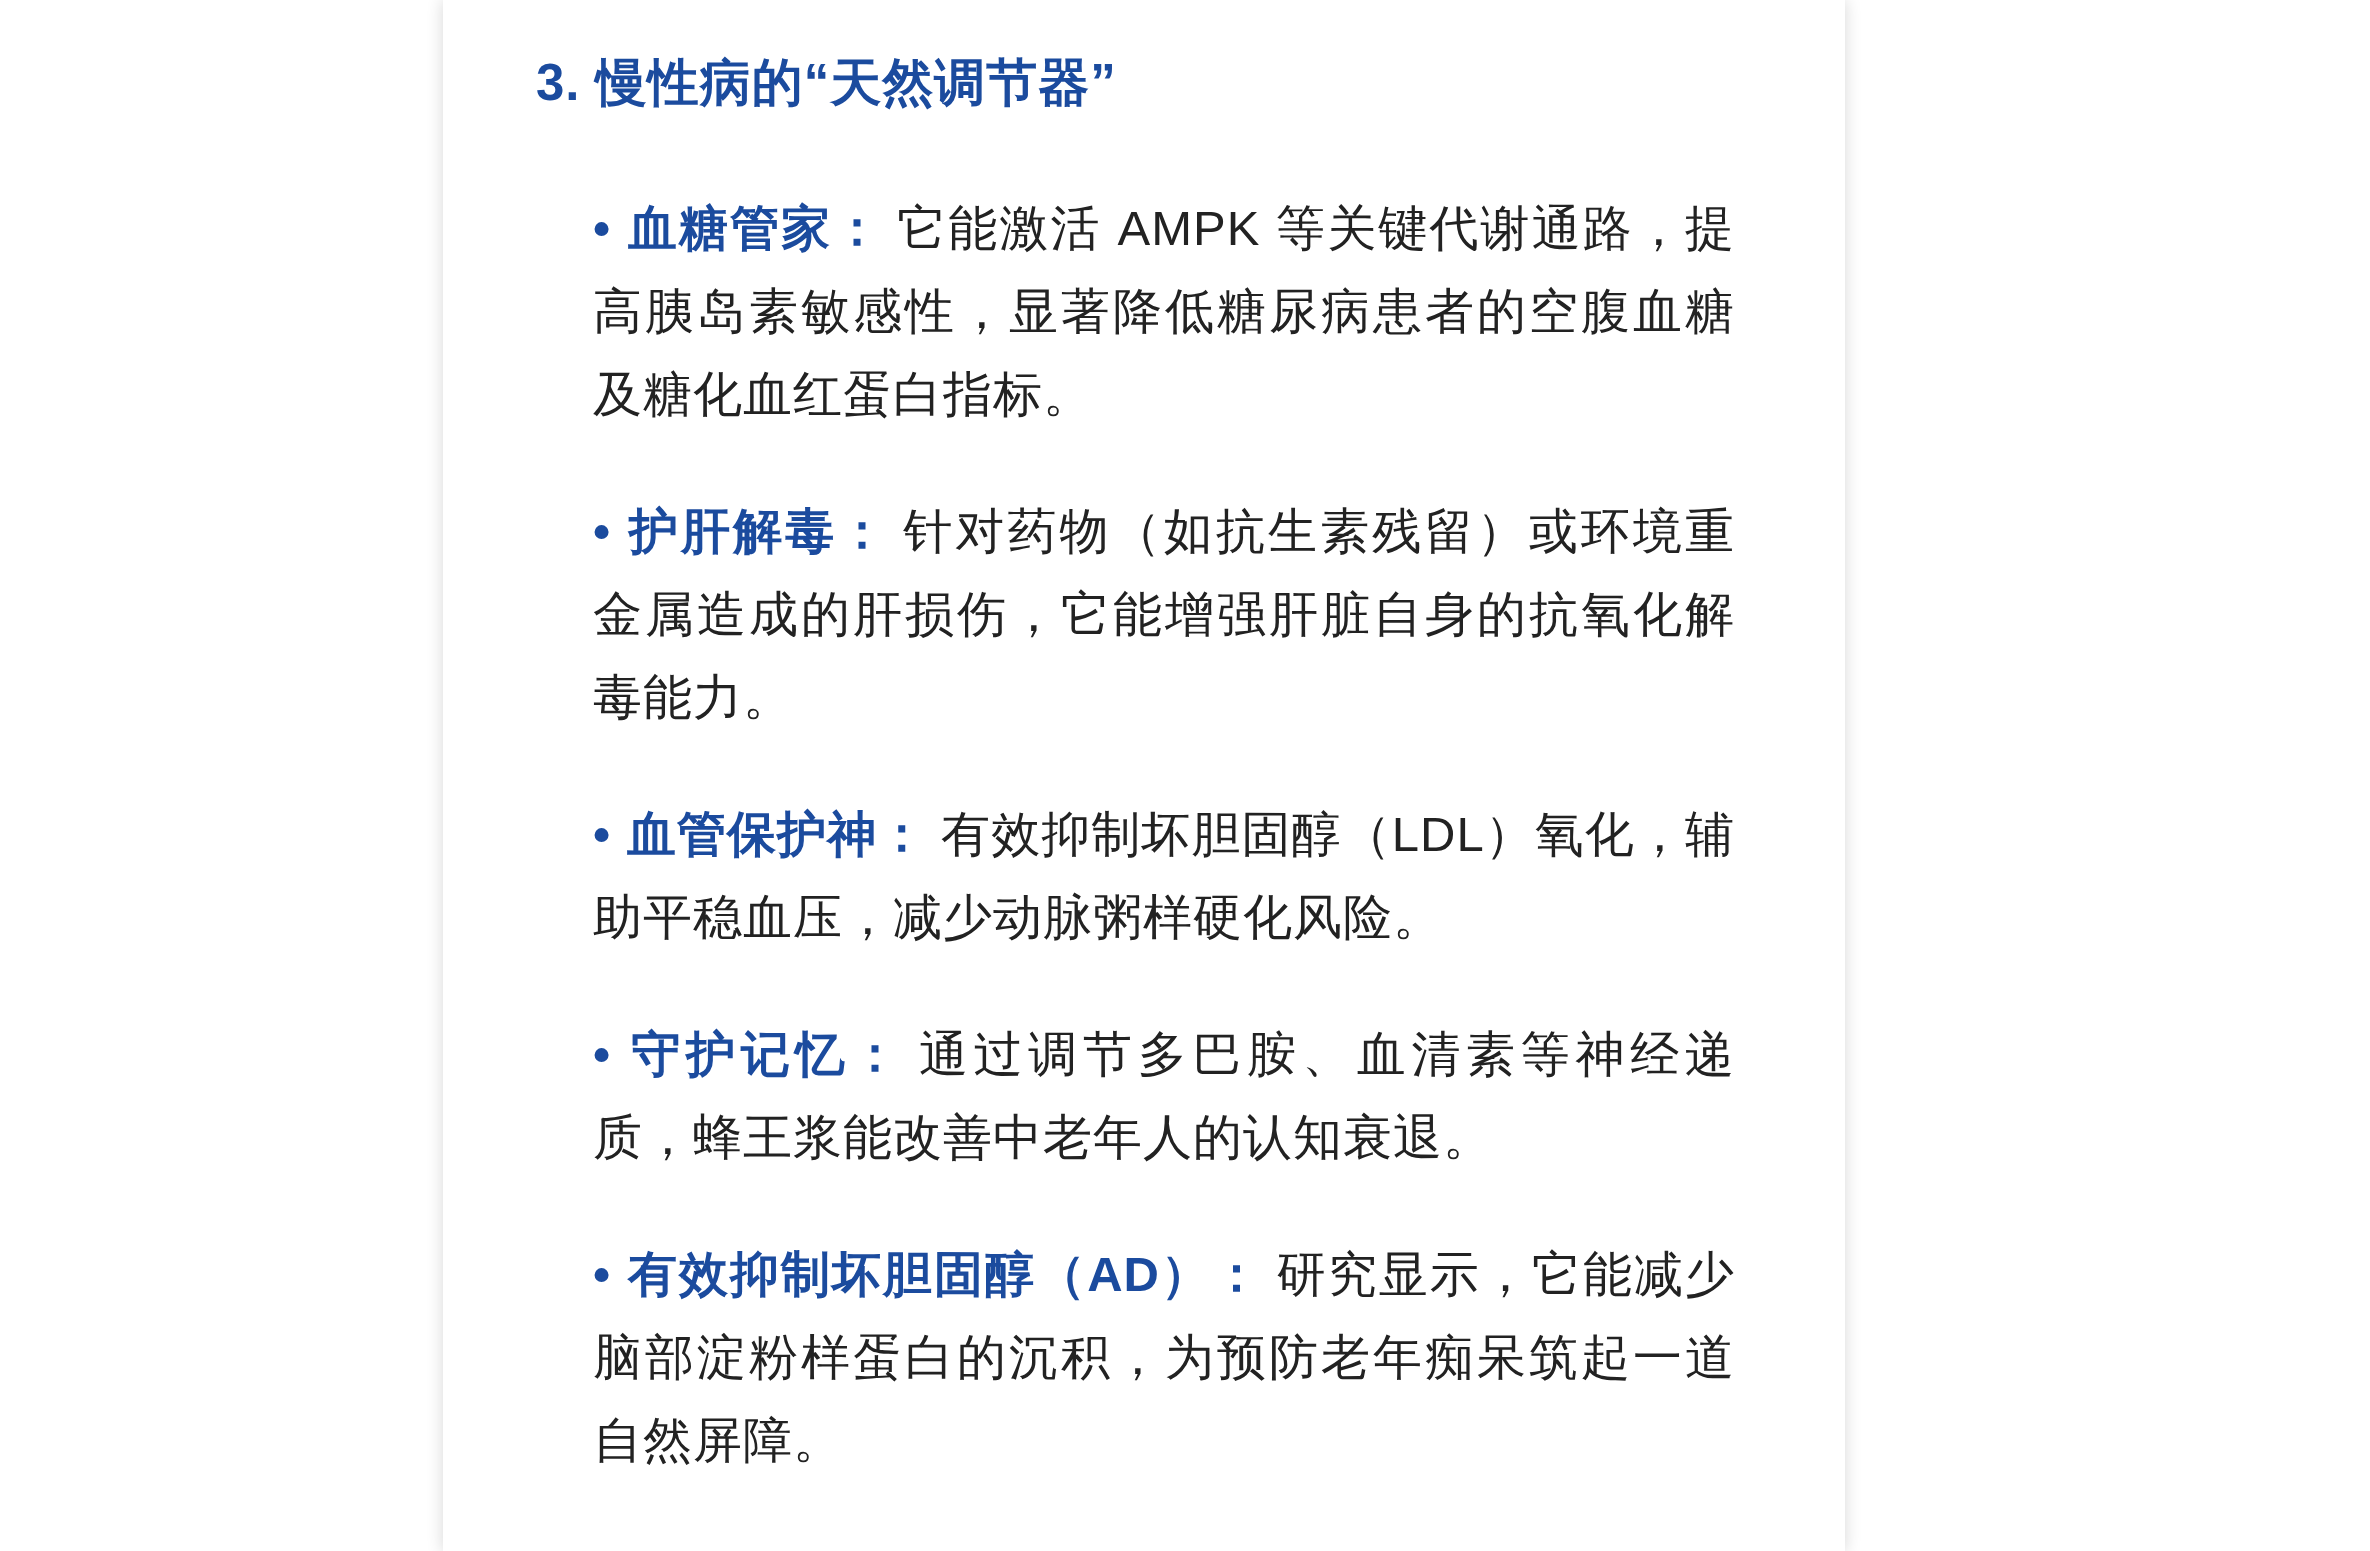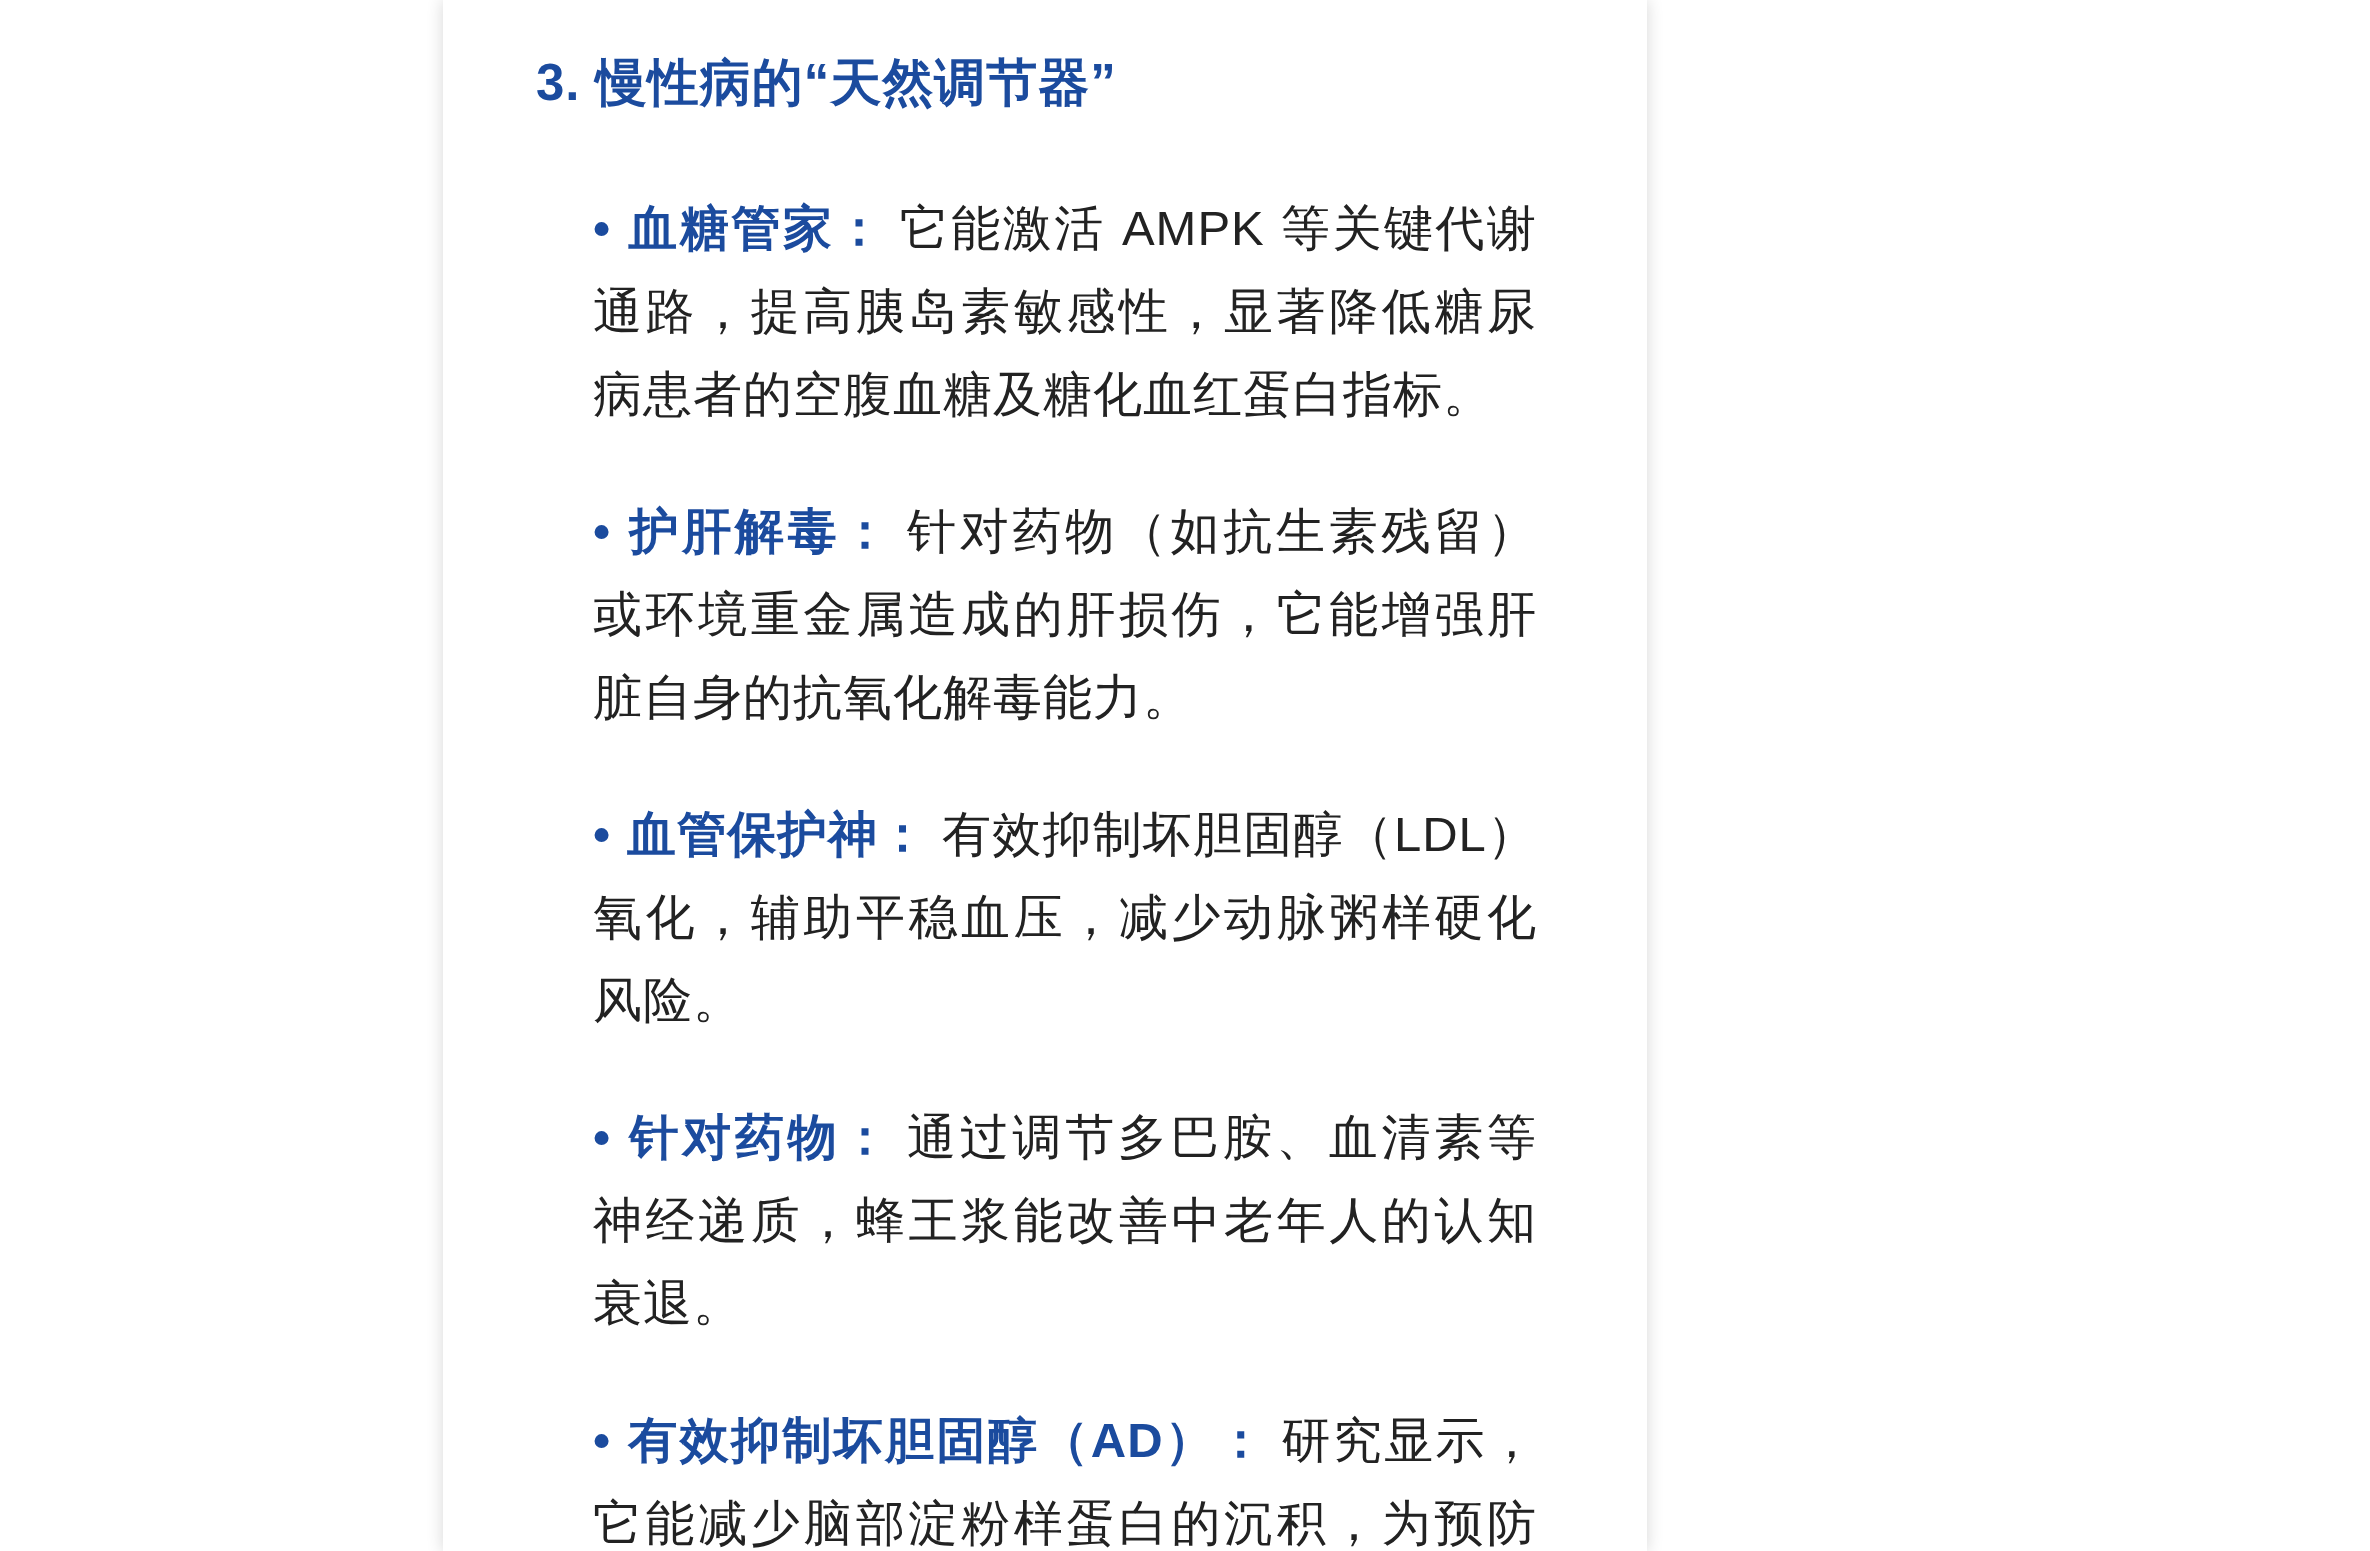--- a/index.html
+++ b/index.html
@@ -12,21 +12,21 @@
     position: relative;
     width: 2370px;
     height: 1552px;
     background: #ffffff;
     overflow: hidden;
   }
   .article-card {
     position: absolute;
     left: 443px;
     top: 0;
-    width: 1204px;
+    width: 1402px;
     height: 1552px;
     background: #ffffff;
     box-sizing: border-box;
     padding: 0 93px;
     box-shadow: 0 0 15.7px rgba(0,0,0,0.16);
   }
   .section-heading {
     margin: 93px 0 69px 0;
     font-size: 51px;
     line-height: 71px;
@@ -71,20 +71,20 @@
     <div class="bullets">
       <p class="bullet-para"><span class="bullet-dot">•</span><span class="bullet-term">血糖管家：</span><span>它能激活 AMPK 等关键代谢通路，提高胰岛素敏感性，显著降低糖尿病患者的空腹血糖及糖化血红蛋白指标。</span></p>
 
       <p class="bullet-para"><span class="bullet-dot">•</span><span class="bullet-term">护肝解毒：</span><span>针对药物（如抗生素残留）或环境重金属造成的肝损伤，它能增强肝脏自身的抗氧化解毒能力。</span></p>
 
       <p class="bullet-para"><span class="bullet-dot">•</span><span class="bullet-term">血管保护神：</span><span>有效抑制坏胆固醇（LDL）氧化，辅助平稳血压，减少动脉粥样硬化风险。</span></p>
     </div>
 
 
     <div class="bullets">
-      <p class="bullet-para"><span class="bullet-dot">•</span><span class="bullet-term">针对药物：</span><span>通过调节多巴胺、血清素等神经递质，蜂王浆能改善中老年人的认知衰退。</span></p>
+      <p class="bullet-para"><span class="bullet-dot">•</span><span class="bullet-term">守护记忆：</span><span>通过调节多巴胺、血清素等神经递质，蜂王浆能改善中老年人的认知衰退。</span></p>
 
       <p class="bullet-para"><span class="bullet-dot">•</span><span class="bullet-term">有效抑制坏胆固醇（AD）：</span><span>研究显示，它能减少脑部淀粉样蛋白的沉积，为预防老年痴呆筑起一道自然屏障。</span></p>
     </div>
 
   </div>
 </div>
 
 
 </body></html>

